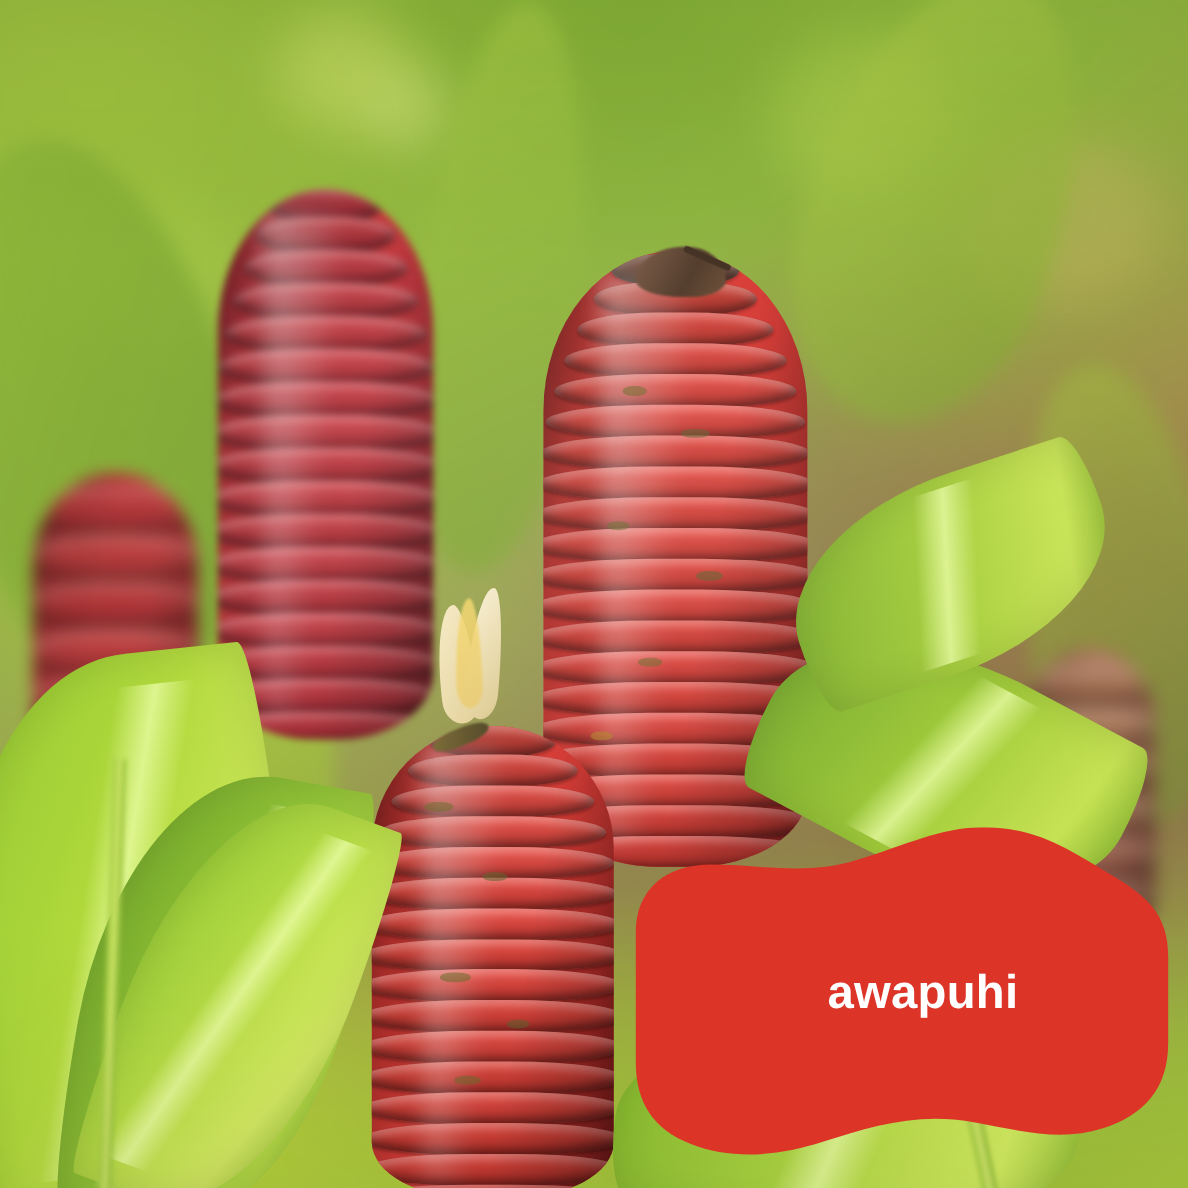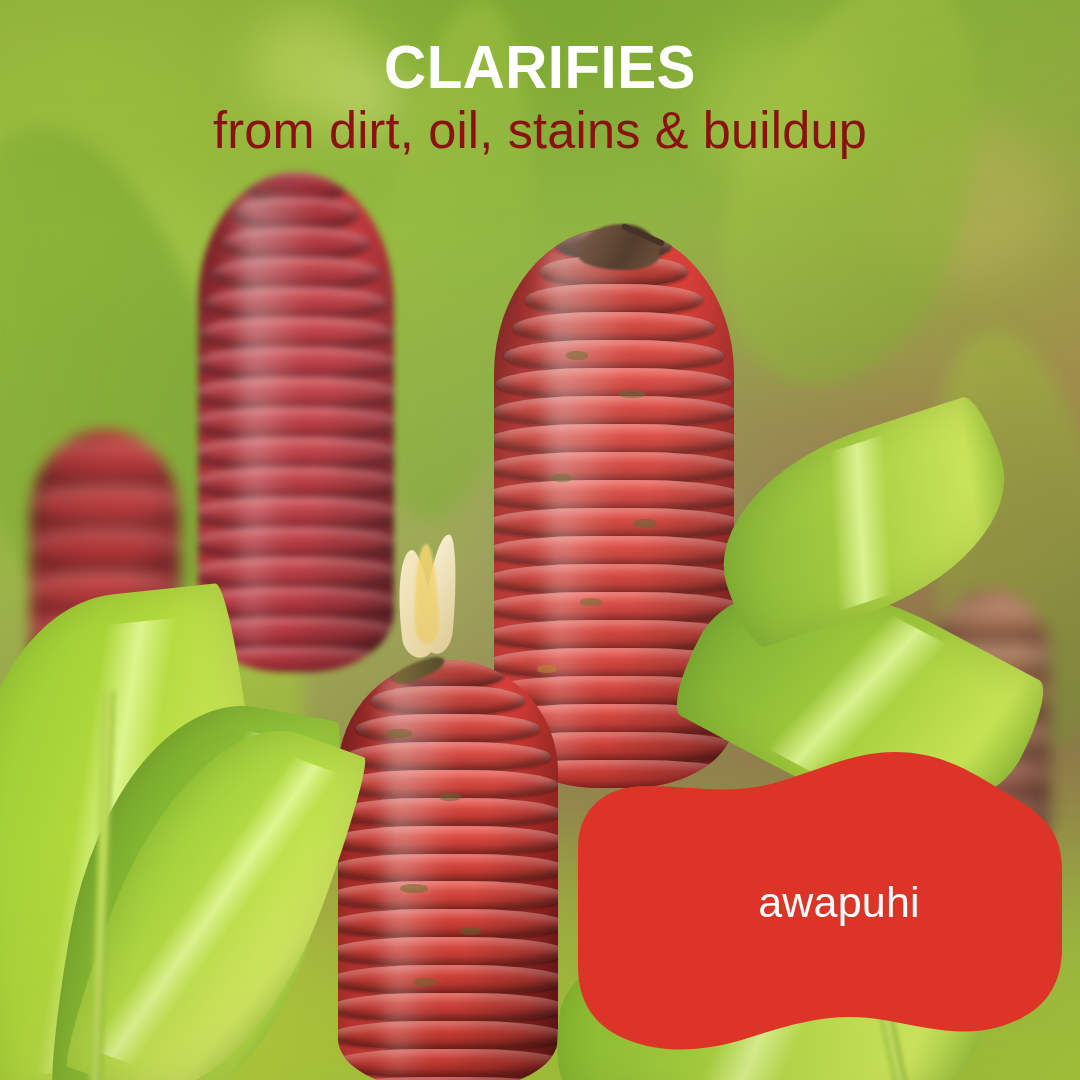--- a/index.html
+++ b/index.html
@@ -136,21 +136,21 @@
     display:flex;flex-direction:column;
     align-items:center;justify-content:center;
     color:#ffffff;
     font-size:43px;
     font-weight:400;
     line-height:1.42;
     text-align:center;
     padding-left:40px;
     letter-spacing:.2px;
   }
-  .badge .label span{display:block;}
+  .badge .label span{display:block;font-weight:bold;}
 </style>
 </head>
 <body>
 
 <div class="stage">
 
   <div class="photo">
 
     <div class="bg-base"></div>
 
@@ -328,24 +328,20 @@
       <div class="blade" style="background:linear-gradient(100deg,#8abf30 0%,#b6db46 50%,#d3ec60 82%,#96c636 100%);"></div>
       <div class="vein"></div>
     </div>
 
     <div style="position:absolute;left:96px;top:690px;width:12px;height:400px;background:linear-gradient(90deg,#9cc63c,#cfe669,#8fba35);filter:blur(2.5px);transform:rotate(2deg);"></div>
     <div style="position:absolute;left:880px;top:940px;width:14px;height:160px;background:linear-gradient(90deg,#9cc63c,#d3ea6c,#8fba35);filter:blur(2px);transform:rotate(-12deg);"></div>
 
     <div class="grade"></div>
   </div>
 
-  <div class="headline">
-    <span class="title">CLARIFIES</span>
-    <span class="subtitle">from dirt, oil, stains &amp; buildup</span>
-  </div>
 
   <div class="badge">
     <svg viewBox="0 0 494 302" preserveAspectRatio="none">
       <path fill="#dc3527" d="
         M 6,96
         C 6,56 34,34 74,34
         C 120,34 160,44 206,30
         C 250,17 282,0 322,0
         C 372,0 402,22 436,42
         C 470,62 490,78 490,118

